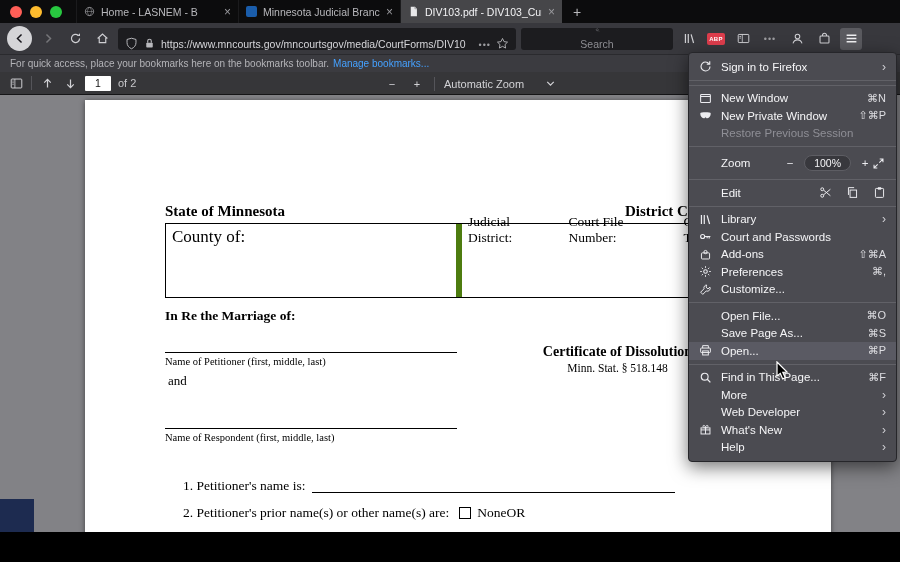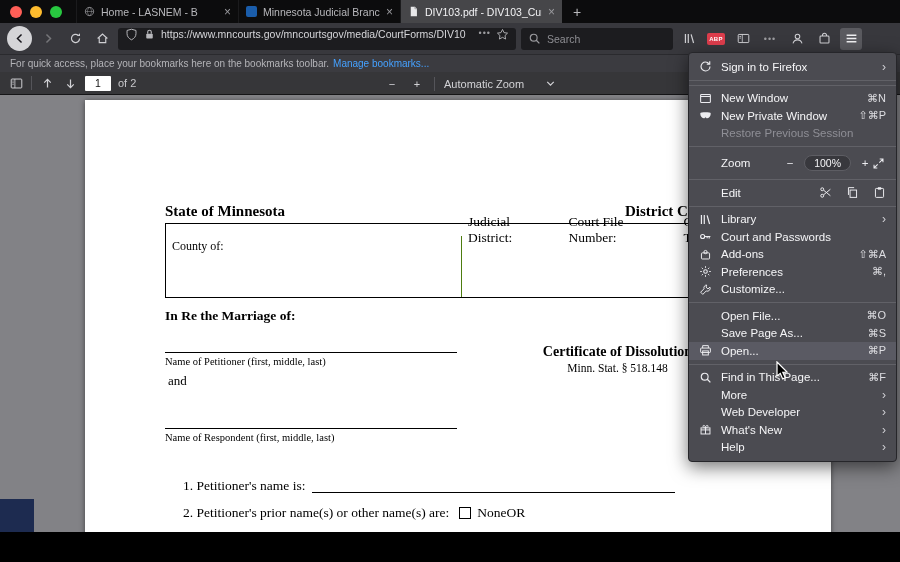--- a/index.html
+++ b/index.html
@@ -17,24 +17,24 @@
   .tab-close { color:#9a9a9e; font-size:12px; line-height:1; }
   .newtab { display:flex; align-items:center; padding:0 11px; color:#b9b9bd; font-size:14px; }
   .fav { width:11px; height:11px; flex:0 0 11px; display:block; }
   .fav-mn { background:#1a5dab; border-radius:2px; }
 
   
   .navbar { position:absolute; top:23px; left:0; right:0; height:31px; background:#38383d; display:flex; align-items:center; padding:0 7px; gap:5px; }
   .navbtn { color:#cfcfd3; width:22px; height:22px; display:flex; align-items:center; justify-content:center; }
   .navbtn.dim { color:#76767a; }
   .backbtn { width:25px; height:25px; border-radius:50%; background:#d5d5d8; color:#15141a; display:flex; align-items:center; justify-content:center; }
-  .urlbar { width:398px; height:22px; background:#1c1c1f; border-radius:3px; display:flex; align-items:flex-start; padding:0 7px; gap:5px; color:#b8b8bc; }
+  .urlbar { width:398px; height:22px; background:#1c1c1f; border-radius:3px; display:flex; align-items:flex-end; padding:0 7px; gap:5px; color:#b8b8bc; }
   .url-text { font-size:10.5px; color:#d6d6da; white-space:nowrap; overflow:hidden; flex:1; }
   .url-dots { color:#9d9da1; font-size:9px; letter-spacing:1px; }
-  .searchbar { width:152px; height:22px; background:#1c1c1f; border-radius:3px; display:flex; align-items:center; padding:0 7px; gap:6px; color:#9a9a9e; }
+  .searchbar { width:152px; height:22px; background:#1c1c1f; border-radius:3px; display:flex; align-items:center; padding:0 7px; gap:6px; color:#9a9a9e;flex-direction:column; }
   .search-ph { font-size:10.5px; color:#8e8e93; }
   .abp { background:#dd3d4c; color:#fff; font-size:6px; font-weight:bold; border-radius:2px; padding:3px 2px; letter-spacing:.3px; }
   .hamburger { background:#5a5a5f; border-radius:3px; }
   .ic13 { width:13px; height:13px; display:block; }
 
   
   .notifbar { position:absolute; top:54px; left:0; right:0; height:18px; background:#3b3b40; border-top:1px solid #2a2a2e; display:flex; align-items:center; padding-left:10px; font-size:10px; color:#b4b4b8; gap:4px; }
   .notif-link { color:#45a1ff; }
 
   
@@ -48,21 +48,21 @@
 
   
   .content { position:absolute; top:95px; left:0; right:0; bottom:0; background:#828286; }
   .page { position:absolute; left:85px; top:5px; width:746px; height:462px; background:#fff; box-shadow:0 1px 5px rgba(0,0,0,.5); font-family:"Liberation Serif", serif; color:#000; overflow:hidden; }
   .abs { position:absolute; }
   .h15 { font-size:15px; font-weight:bold; }
   .h14 { font-size:13.5px; font-weight:bold; }
   .t13 { font-size:13px; }
   .cap { font-size:10.5px; }
   .ftable { display:flex; border:1px solid #000; }
-  .ft-left { width:296px; border-right:1px solid #4d7c0f; padding:3px 6px; font-size:12px;margin-top:12px; }
+  .ft-left { width:296px; border-right:6px solid #4d7c0f; padding:3px 6px; font-size:17px; }
   .ft-right { flex:1; display:flex; flex-direction:row; }
   .trow { height:25px; display:flex; align-items:flex-end; padding:0 10px 3px 6px; font-size:13.5px; }
   .fill { flex:1; border-bottom:1px solid #000; margin:0 0 2px 7px; }
   .topline { border-top:1px solid #000; height:0; }
   .q1 { display:flex; align-items:flex-end; font-size:13.5px; }
   .q2 { display:flex; align-items:center; font-size:13.5px; }
   .chk { width:12px; height:12px; border:1px solid #000; margin:0 6px 0 10px; }
   .cert { text-align:center; }
   .cert-t { font-size:14px; font-weight:bold; }
   .cert-s { font-size:11.5px; margin-top:2px; }

